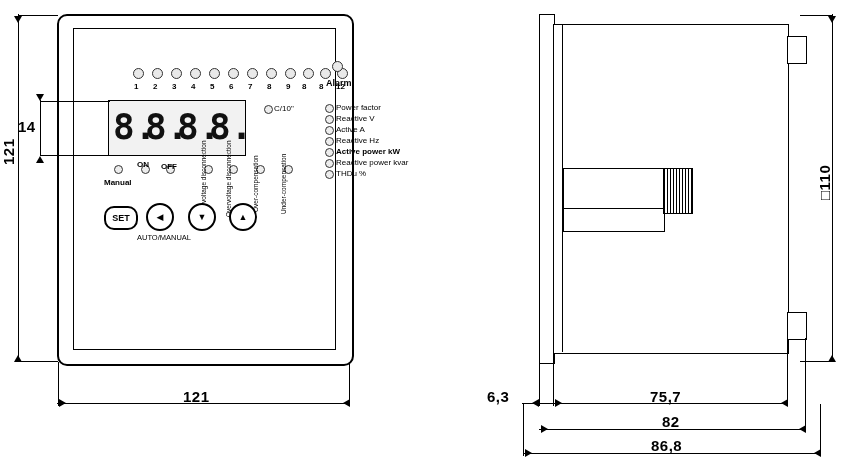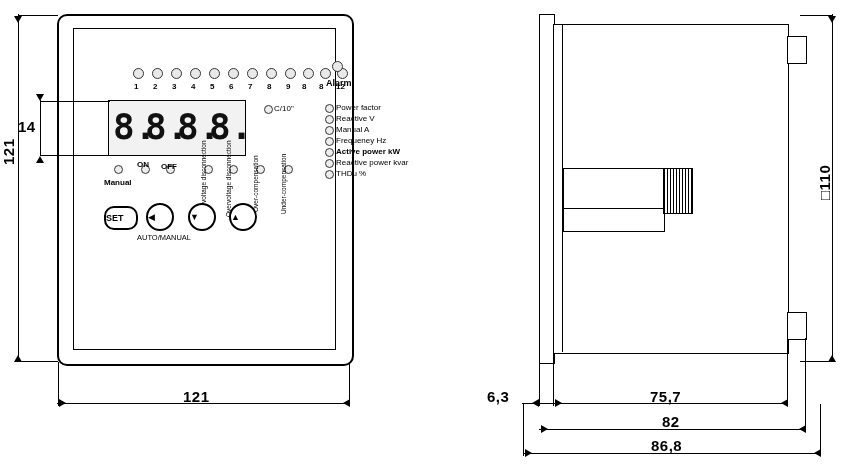--- a/index.html
+++ b/index.html
@@ -12,21 +12,21 @@
   .small-txt{position:absolute;font-size:8px;}
   .tiny-txt{position:absolute;font-size:7px;}
   .led{position:absolute;width:9px;height:9px;border:1px solid #333;border-radius:50%;background:#e9e9e9;}
   .led-sm{position:absolute;width:7px;height:7px;border:1px solid #333;border-radius:50%;background:#ededed;}
   .num{position:absolute;font-size:8px;font-weight:bold;}
   
   #panel-outer{position:absolute;left:57px;top:14px;width:293px;height:348px;border:2px solid #000;border-radius:10px;background:#fff;}
   #panel-inner{position:absolute;left:73px;top:28px;width:261px;height:320px;border:1px solid #000;background:#fff;}
   #display{position:absolute;left:108px;top:100px;width:136px;height:54px;border:1px solid #000;background:#f2f2f2;}
   .seg{position:absolute;top:6px;width:27px;height:40px;font-family:"DejaVu Sans Mono",monospace;font-size:36px;line-height:40px;text-align:center;color:#111;font-weight:bold;}
-  .btn-c{position:absolute;width:24px;height:24px;border:2px solid #000;border-radius:50%;background:#fff;display:flex;align-items:center;justify-content:flex-start;font-size:9px;}
+  .btn-c{position:absolute;width:24px;height:24px;border:2px solid #000;border-radius:50%;background:#fff;display:flex;align-items:center;justify-content:center;font-size:9px;}
   .vtxt{position:absolute;font-size:6.5px;white-space:nowrap;transform-origin:left bottom;transform:rotate(-90deg);}
   .arrowhead{position:absolute;width:0;height:0;}
   .ah-l{border-top:4px solid transparent;border-bottom:4px solid transparent;border-right:7px solid #000;}
   .ah-r{border-top:4px solid transparent;border-bottom:4px solid transparent;border-left:7px solid #000;}
   .ah-u{border-left:4px solid transparent;border-right:4px solid transparent;border-bottom:7px solid #000;}
   .ah-d{border-left:4px solid transparent;border-right:4px solid transparent;border-top:7px solid #000;}
   
   .sv{position:absolute;border:1.5px solid #000;background:#fff;}
   .hatch{position:absolute;border:1.5px solid #000;background:
      repeating-linear-gradient(90deg,#000 0 1px,#fff 1px 3px);}
@@ -76,23 +76,23 @@
   </div>
 
   <div class="led-sm" style="left:264px;top:105px;"></div>
   <div class="small-txt" style="left:274px;top:104px;">C/10"</div>
 
   <div class="led-sm" style="left:325px;top:104px;"></div>
   <div class="small-txt" style="left:336px;top:103px;">Power factor</div>
   <div class="led-sm" style="left:325px;top:115px;"></div>
   <div class="small-txt" style="left:336px;top:114px;">Reactive V</div>
   <div class="led-sm" style="left:325px;top:126px;"></div>
-  <div class="small-txt" style="left:336px;top:125px;">Manual A</div>
+  <div class="small-txt" style="left:336px;top:125px;">Active A</div>
   <div class="led-sm" style="left:325px;top:137px;"></div>
-  <div class="small-txt" style="left:336px;top:136px;">Frequeney Hz</div>
+  <div class="small-txt" style="left:336px;top:136px;">Reactive Hz</div>
   <div class="led-sm" style="left:325px;top:148px;"></div>
   <div class="small-txt" style="left:336px;top:147px;font-weight:bold;">Active power kW</div>
   <div class="led-sm" style="left:325px;top:159px;"></div>
   <div class="small-txt" style="left:336px;top:158px;">Reactive power kvar</div>
   <div class="led-sm" style="left:325px;top:170px;"></div>
   <div class="small-txt" style="left:336px;top:169px;">THDu %</div>
 
   <div class="led-sm" style="left:114px;top:165px;"></div>
   <div class="small-txt" style="left:104px;top:178px;font-weight:bold;">Manual</div>
   <div class="led-sm" style="left:141px;top:165px;"></div>

